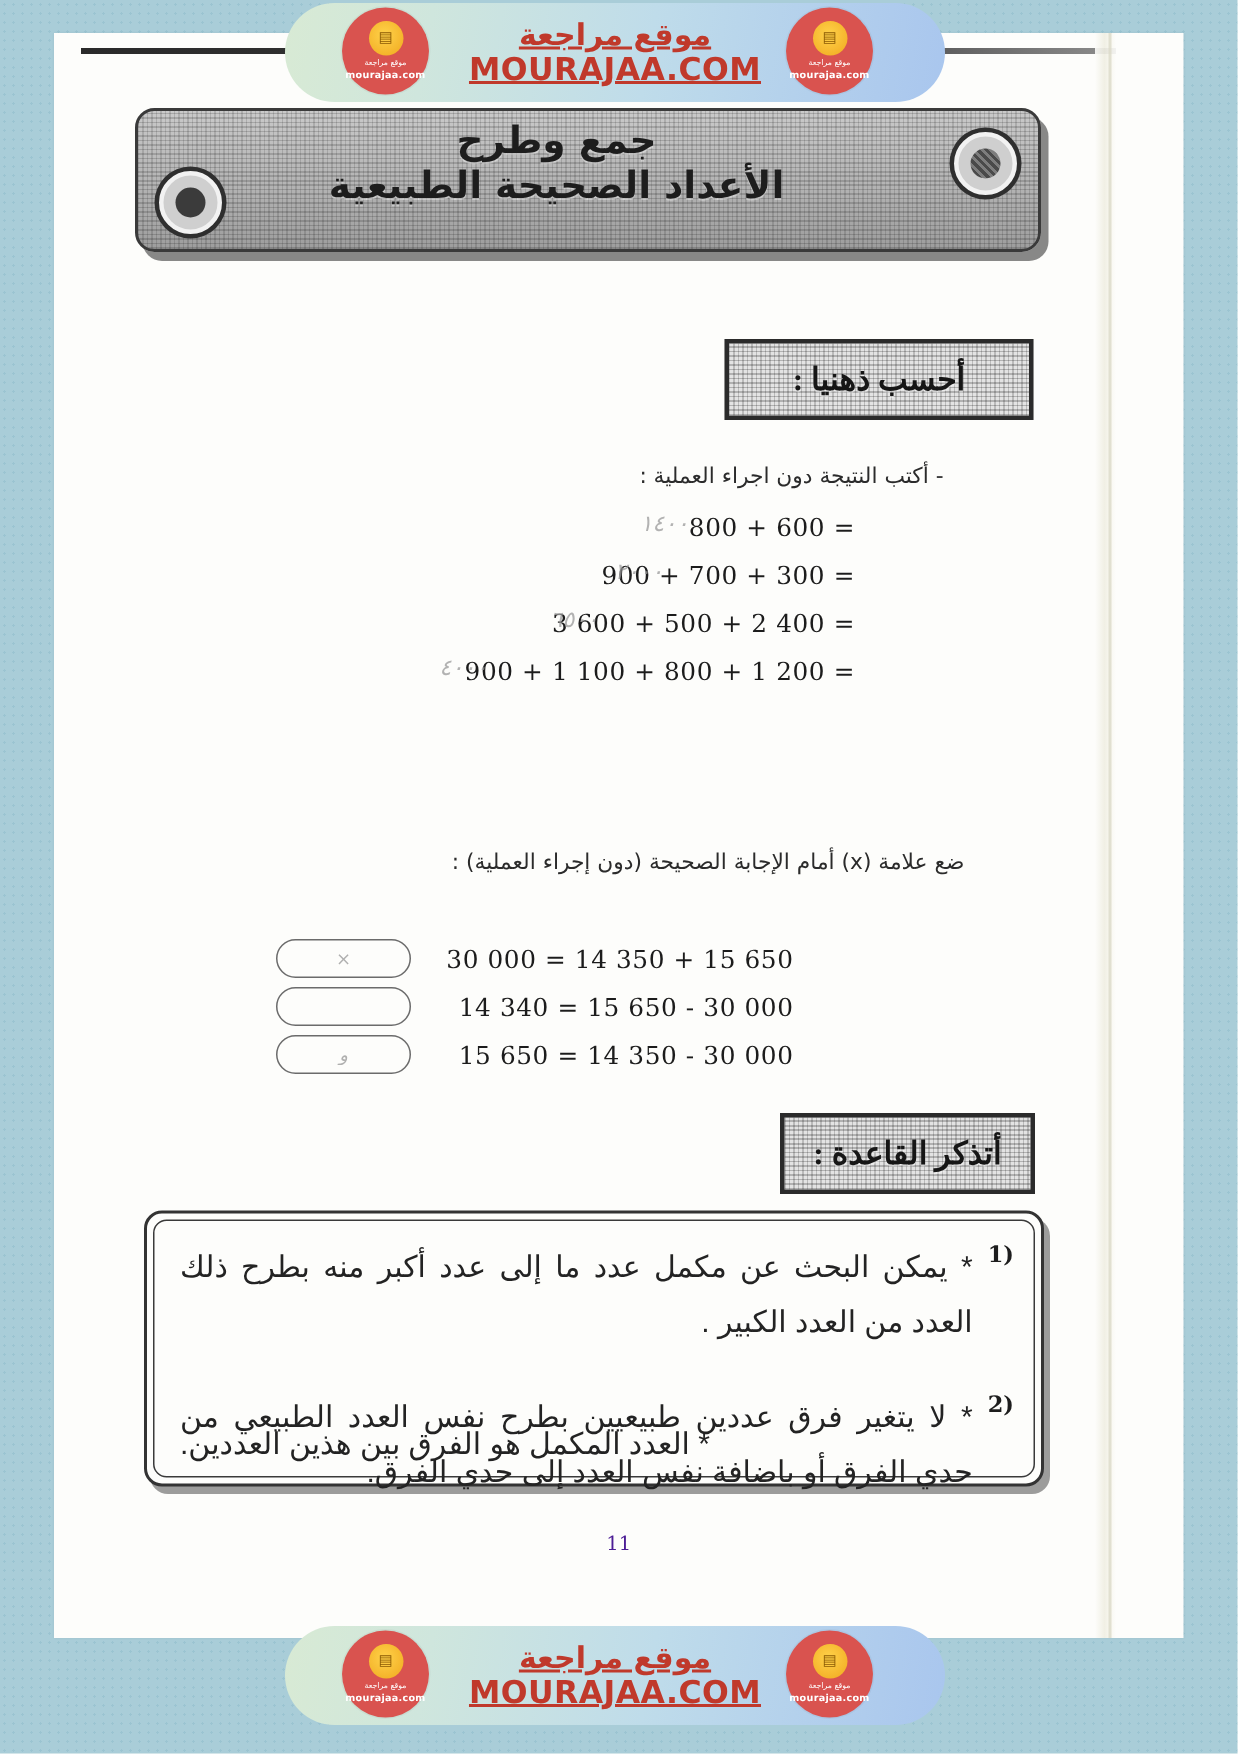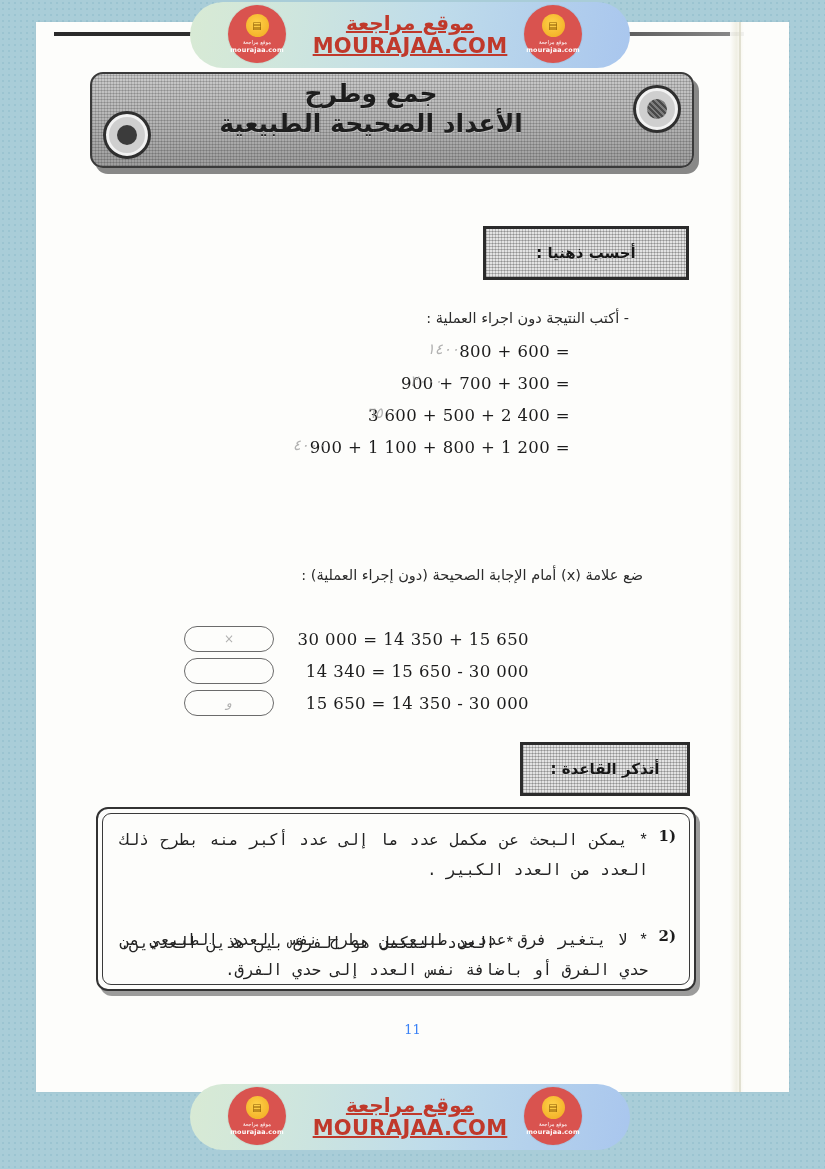--- a/index.html
+++ b/index.html
@@ -121,22 +121,22 @@
     position:absolute;
     border:3px solid #2b2b2b;
     background:
       repeating-linear-gradient(0deg,rgba(0,0,0,.22) 0 1px,transparent 1px 3px),
       repeating-linear-gradient(90deg,rgba(0,0,0,.18) 0 1px,transparent 1px 3px),
       #e3e3e3;
     display:flex;align-items:center;justify-content:center;
     direction:rtl;
   }
   .sec-head span{
-    font-size:15px;font-weight:700;color:#161616;
-    letter-spacing:1px;text-shadow:0 1px 0 rgba(255,255,255,.4);
+    font-size:21px;font-weight:700;color:#161616;
+    letter-spacing:1px;text-shadow:0 1px 0 rgba(255,255,255,.4);font-family:Liberation Serif, serif;
   }
   .instruction{
     position:absolute;color:#2b2b2b;font-size:14.5px;
     direction:rtl;font-family:"DejaVu Sans","Liberation Sans",sans-serif;
   }
   .eq{
     position:absolute;color:#1c1c1c;
     font-family:"DejaVu Serif","Liberation Serif",serif;
     font-size:16.5px;letter-spacing:.4px;white-space:nowrap;
   }
@@ -169,28 +169,28 @@
   }
   .rule-row{
     position:absolute;direction:rtl;display:flex;gap:10px;
     align-items:flex-start;
   }
   .rule-num{
     font-size:15px;color:#1d1d1d;font-weight:700;
     font-family:"DejaVu Serif","Liberation Serif",serif;flex:0 0 auto;
   }
   .rule-text{
-    font-size:16px;line-height:1.85;color:#232323;text-align:justify;
-    font-family:Liberation Mono, monospace;
+    font-size:20px;line-height:1.85;color:#232323;text-align:justify;
+    font-family:Liberation Sans, sans-serif;
   }
   .rule-text div{white-space:normal;}
 
   .page-num{
     position:absolute;left:0;top:1000px;width:753px;text-align:center;
-    font-size:13px;color:#3b82f6;
+    font-size:13px;color:#4c1d95;
     font-family:"DejaVu Serif","Liberation Serif",serif;
   }
 </style>
 </head>
 <body>
 
 <div class="bg-texture"></div>
 
 <div class="wm-band wm-top">
   <div class="wm-pill"></div>

